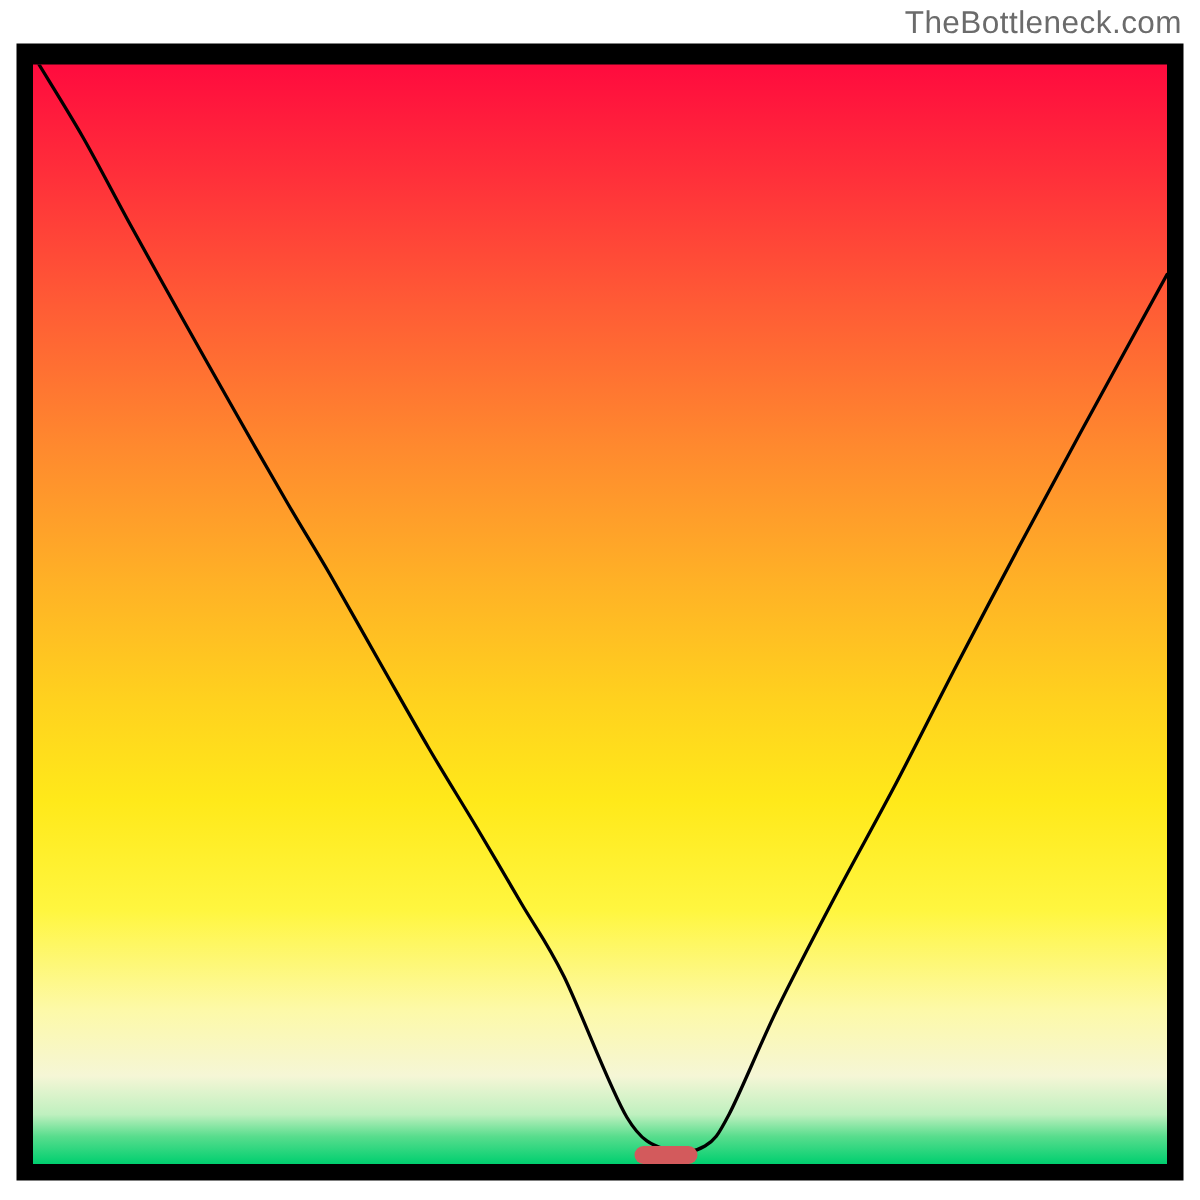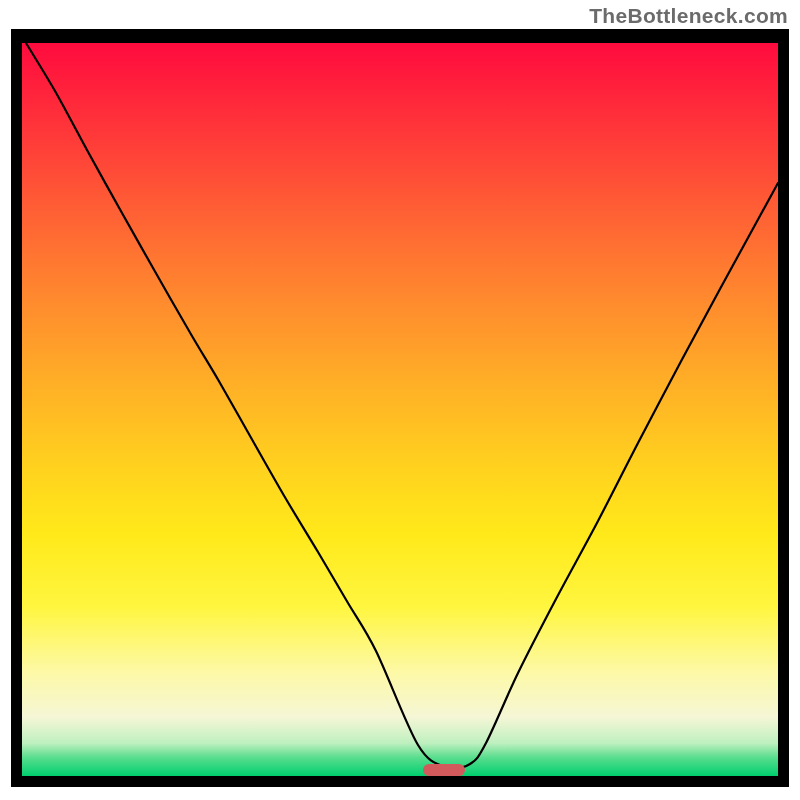--- a/index.html
+++ b/index.html
@@ -64,21 +64,21 @@
   .marker {
     fill: #d35a5c;
     stroke: none;
   }
   .watermark {
     position: absolute;
     top: 4px;
     right: 12px;
     color: #6b6b6b;
     font-size: 21px;
-    font-weight: 700;
+    font-weight: 400;
     letter-spacing: 0.3px;
     user-select: none;
   }
 </style>
 </head>
 <body>
 
 <div class="stage">
   <div class="watermark">TheBottleneck.com</div>
 

